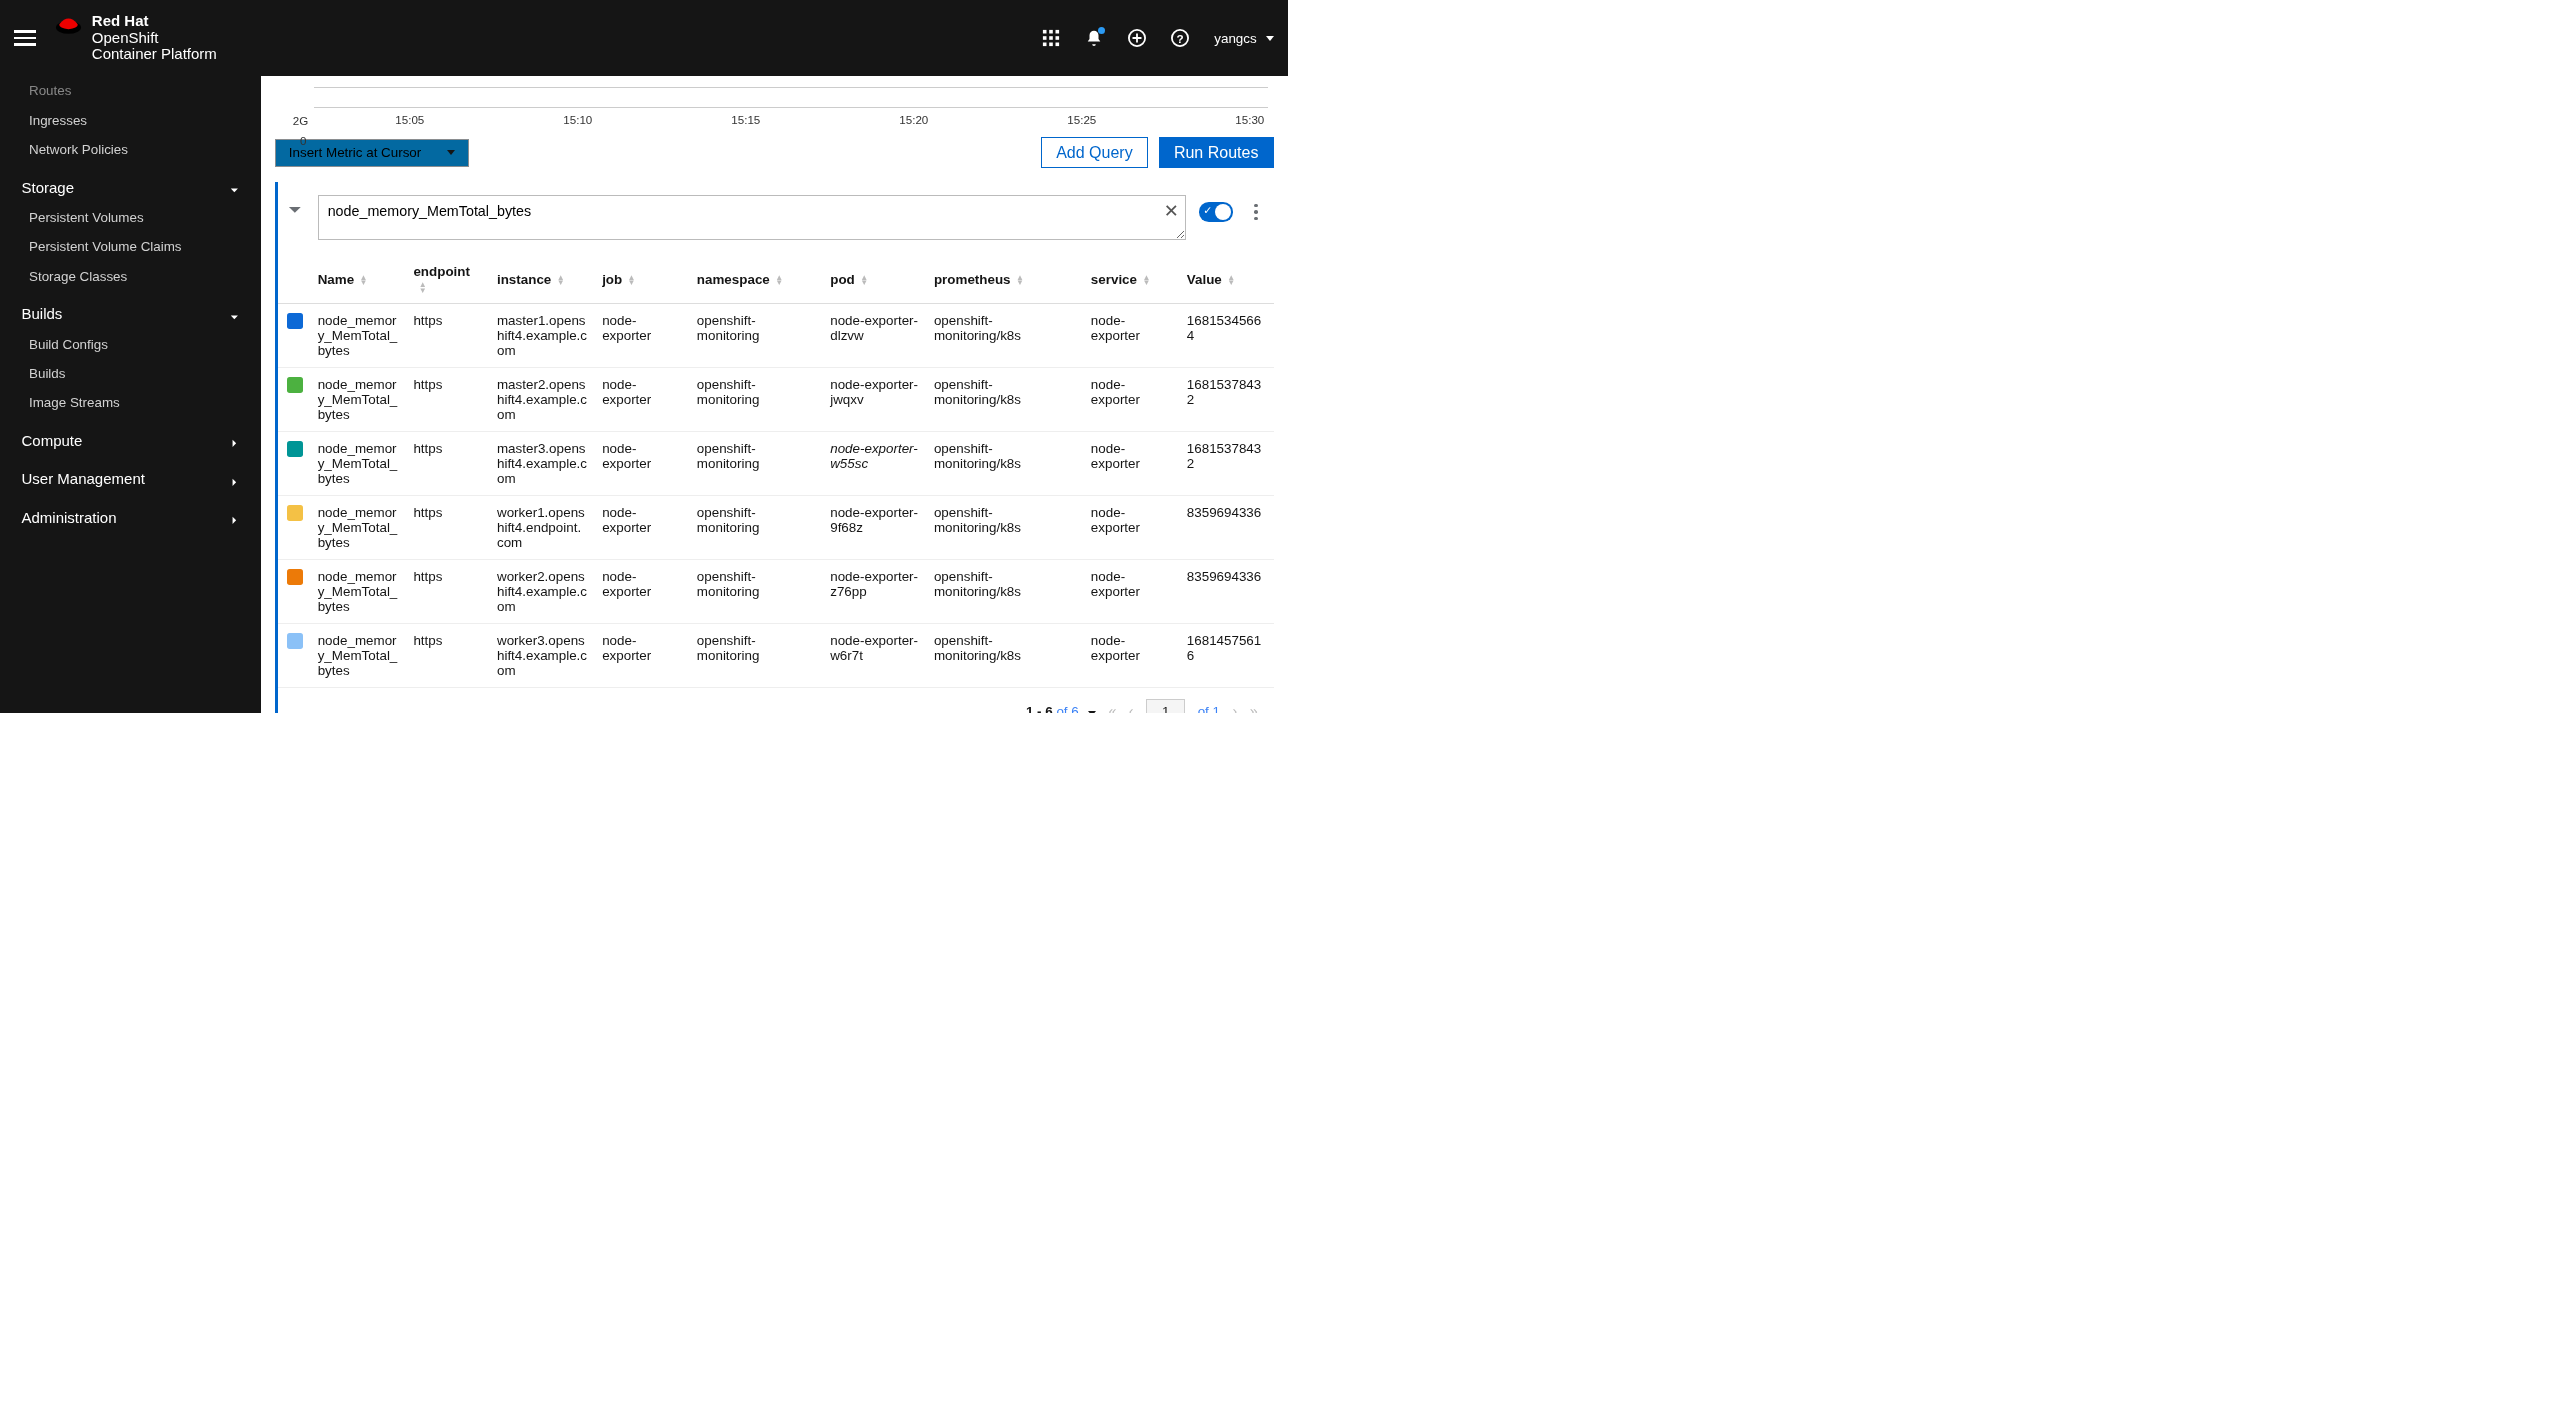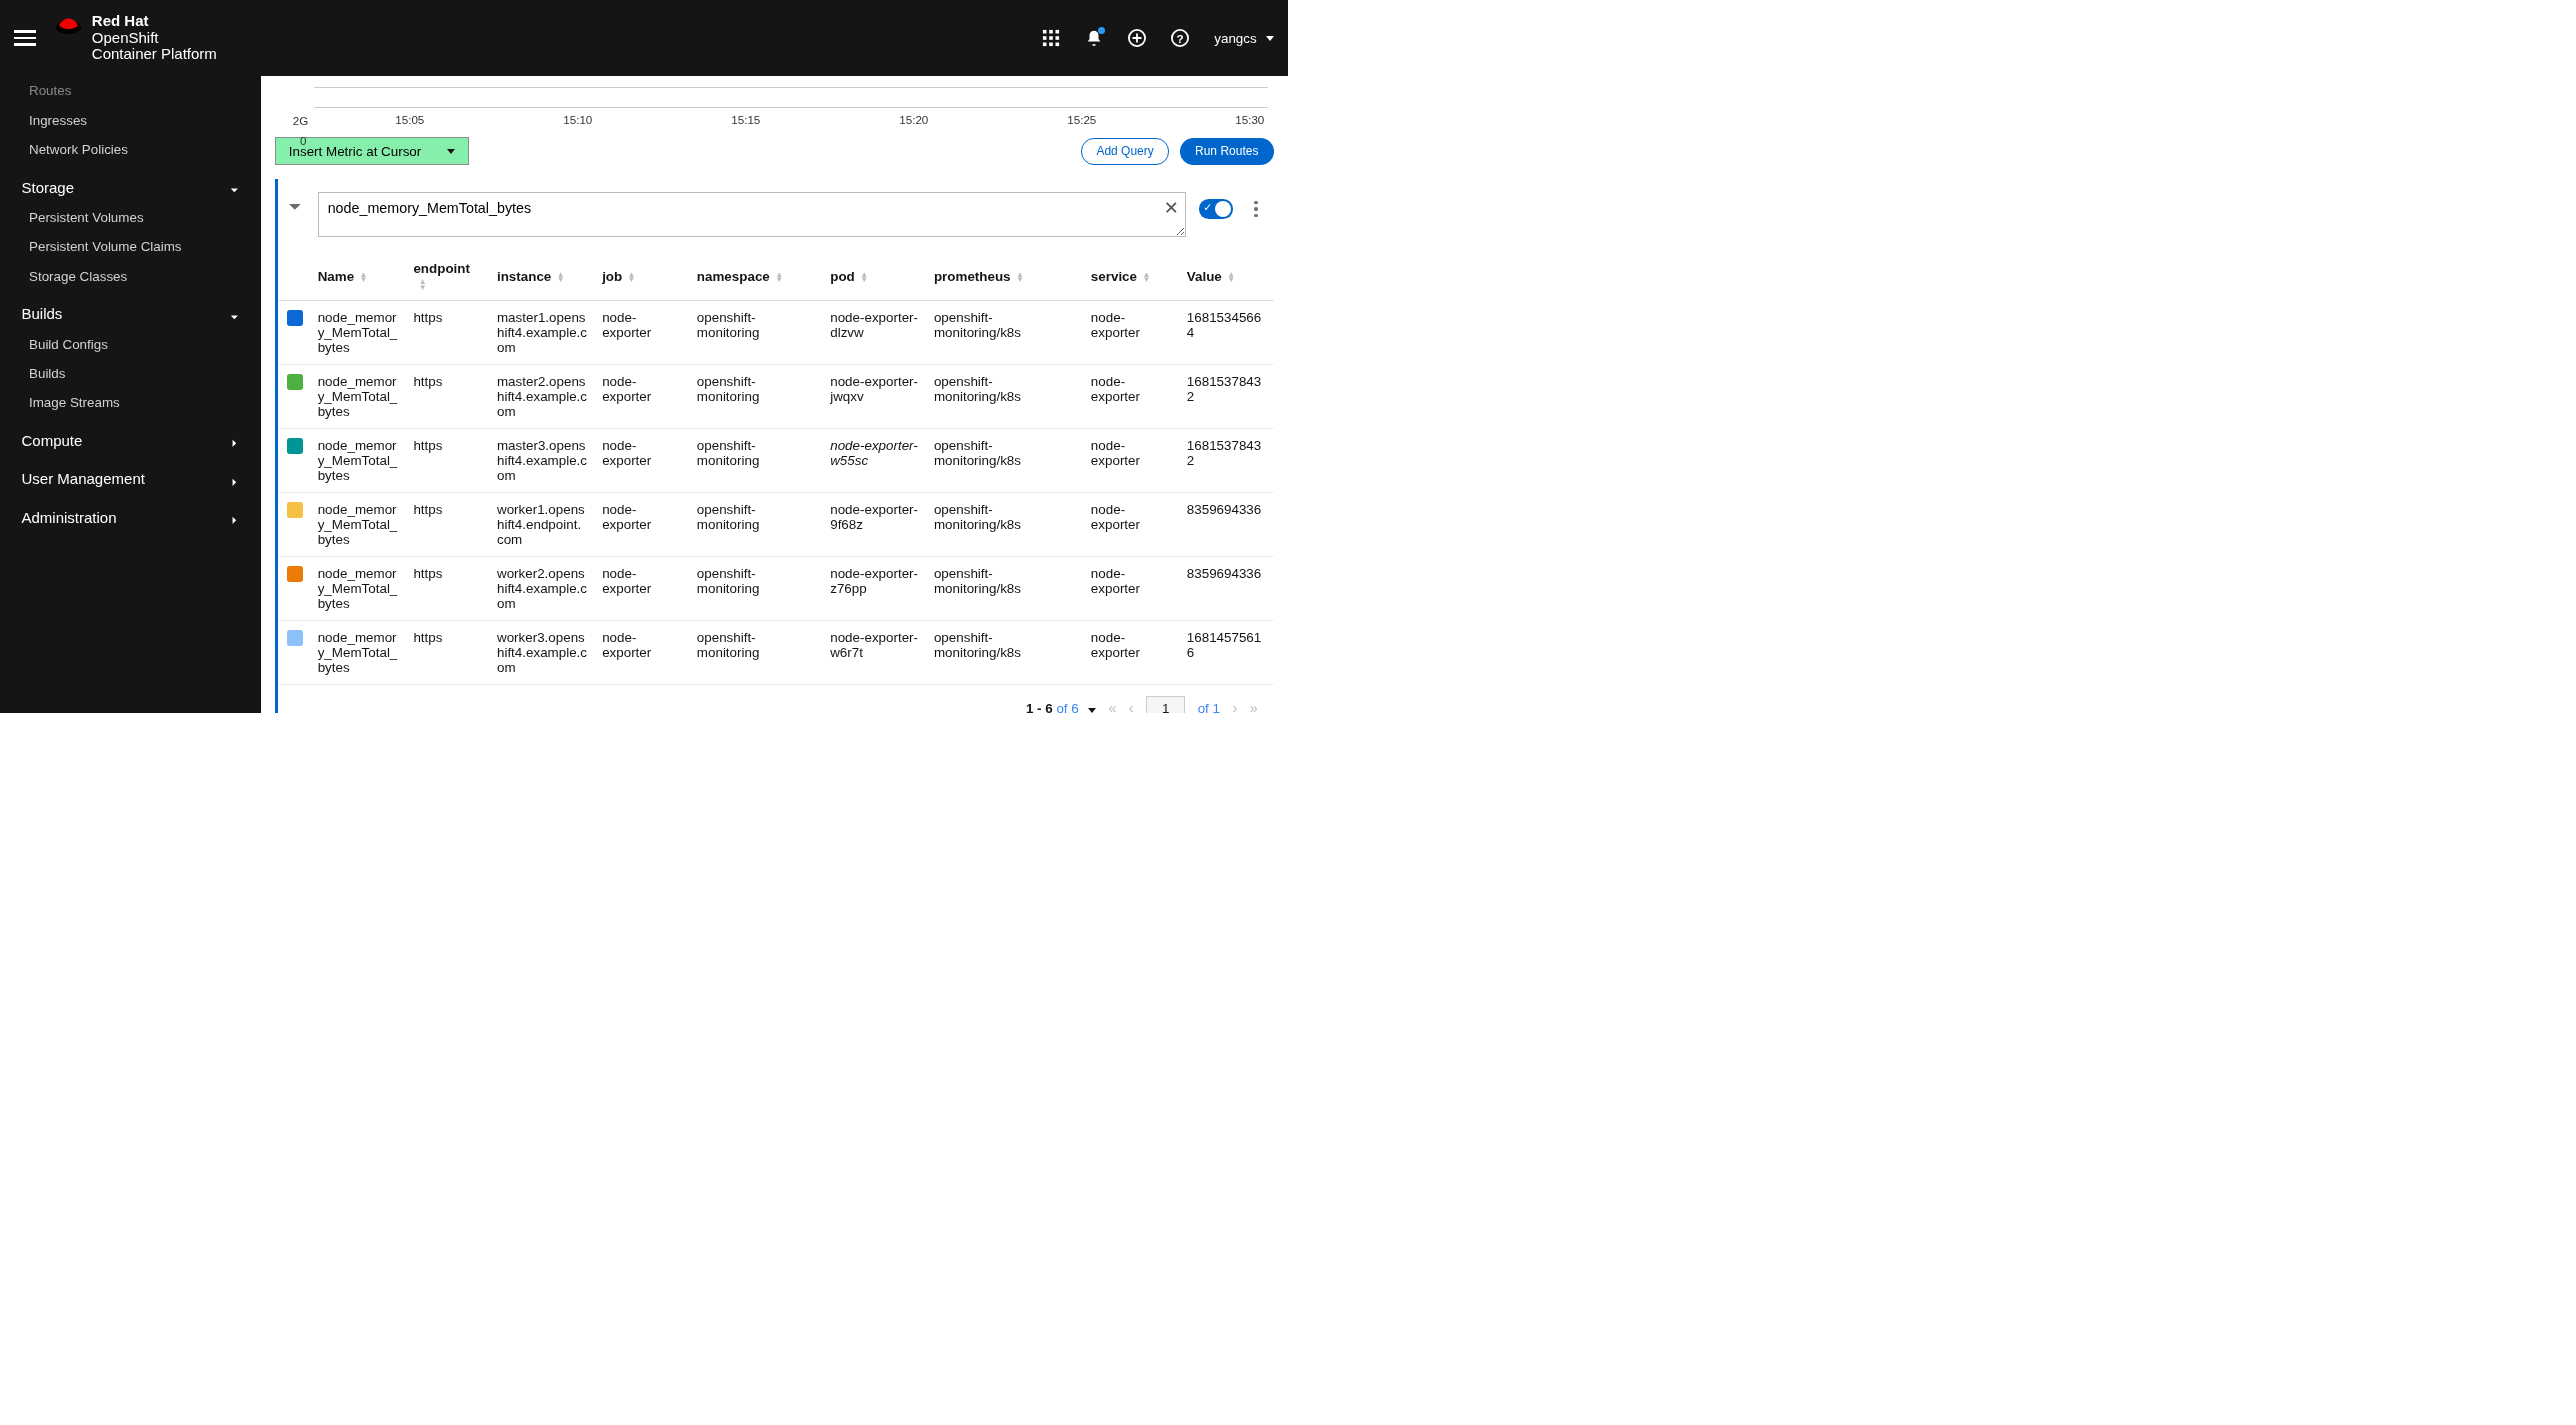--- a/index.html
+++ b/index.html
@@ -37,23 +37,23 @@
 .nav-item.active { background:#4f5255; color:#fff; position:relative; }
 .monitoring-hl { position:relative; }
 .monitoring-hl::after { content:""; position:absolute; left:21.5px; bottom:1.8px; width:16px; height:2.7px; background:#2b9af3; }
 
 
 .main { flex:1; background:#fff; overflow-y:auto; position:relative; }
 .yl { position:absolute; right: calc(100% - 50px); font-size:11.6px; color:#333;margin-top:36px; }
 .xticks { display:flex; justify-content:space-between; padding: 3.6px 0 0 0; font-size:11.6px; color:#333; }
 
 .toolbar { display:flex; align-items:center; padding: 10.7px 14.3px; gap:10.7px; }
-.dropdown-btn { border:0.9px solid #8a8d90; padding:5.4px 12.5px; font-size:13.4px; background:#86efac; display:flex; align-items:center; gap:26px; cursor:pointer; border-bottom:1.8px solid #8a8d90;}
+.dropdown-btn { border:0.9px solid #8a8d90; padding:5.4px 12.5px; font-size:13.4px; background:#0369a1; display:flex; align-items:center; gap:26px; cursor:pointer; border-bottom:1.8px solid #8a8d90;}
 .dropdown-btn .caret { border-top-color:#151515; }
-.btn { border:0.9px solid #06c; padding:5.4px 14.3px; font-size:12px; border-radius:13px; cursor:pointer; }
+.btn { border:0.9px solid #06c; padding:5.4px 14.3px; font-size:16px; border-radius:0; cursor:pointer; }
 .btn.outline { background:#fff; color:#06c; }
 .btn.primary { background:#06c; color:#fff; border:0.9px solid #06c; }
 .spacer { flex:1; }
 
 .query-section { border-left:3.6px solid #06c; margin: 3.6px 14.3px 0 14.3px; background:#fff; }
 .query-row { display:flex; align-items:flex-start; padding:12.5px 10.7px 12.5px 7.2px; gap:12.5px; }
 .expand-icon { width:19.7px; height:19.7px; margin-top:5.4px; cursor:pointer; }
 .expand-icon svg { width:100%; height:100%; fill:#6a6e73; }
 .query-input { flex:1; position:relative; }
 .query-input textarea { width:100%; height:45px; padding:7.2px 27px 7.2px 9px; font-size:14.3px; border:0.9px solid #bbb; resize:both; font-family:inherit; }

